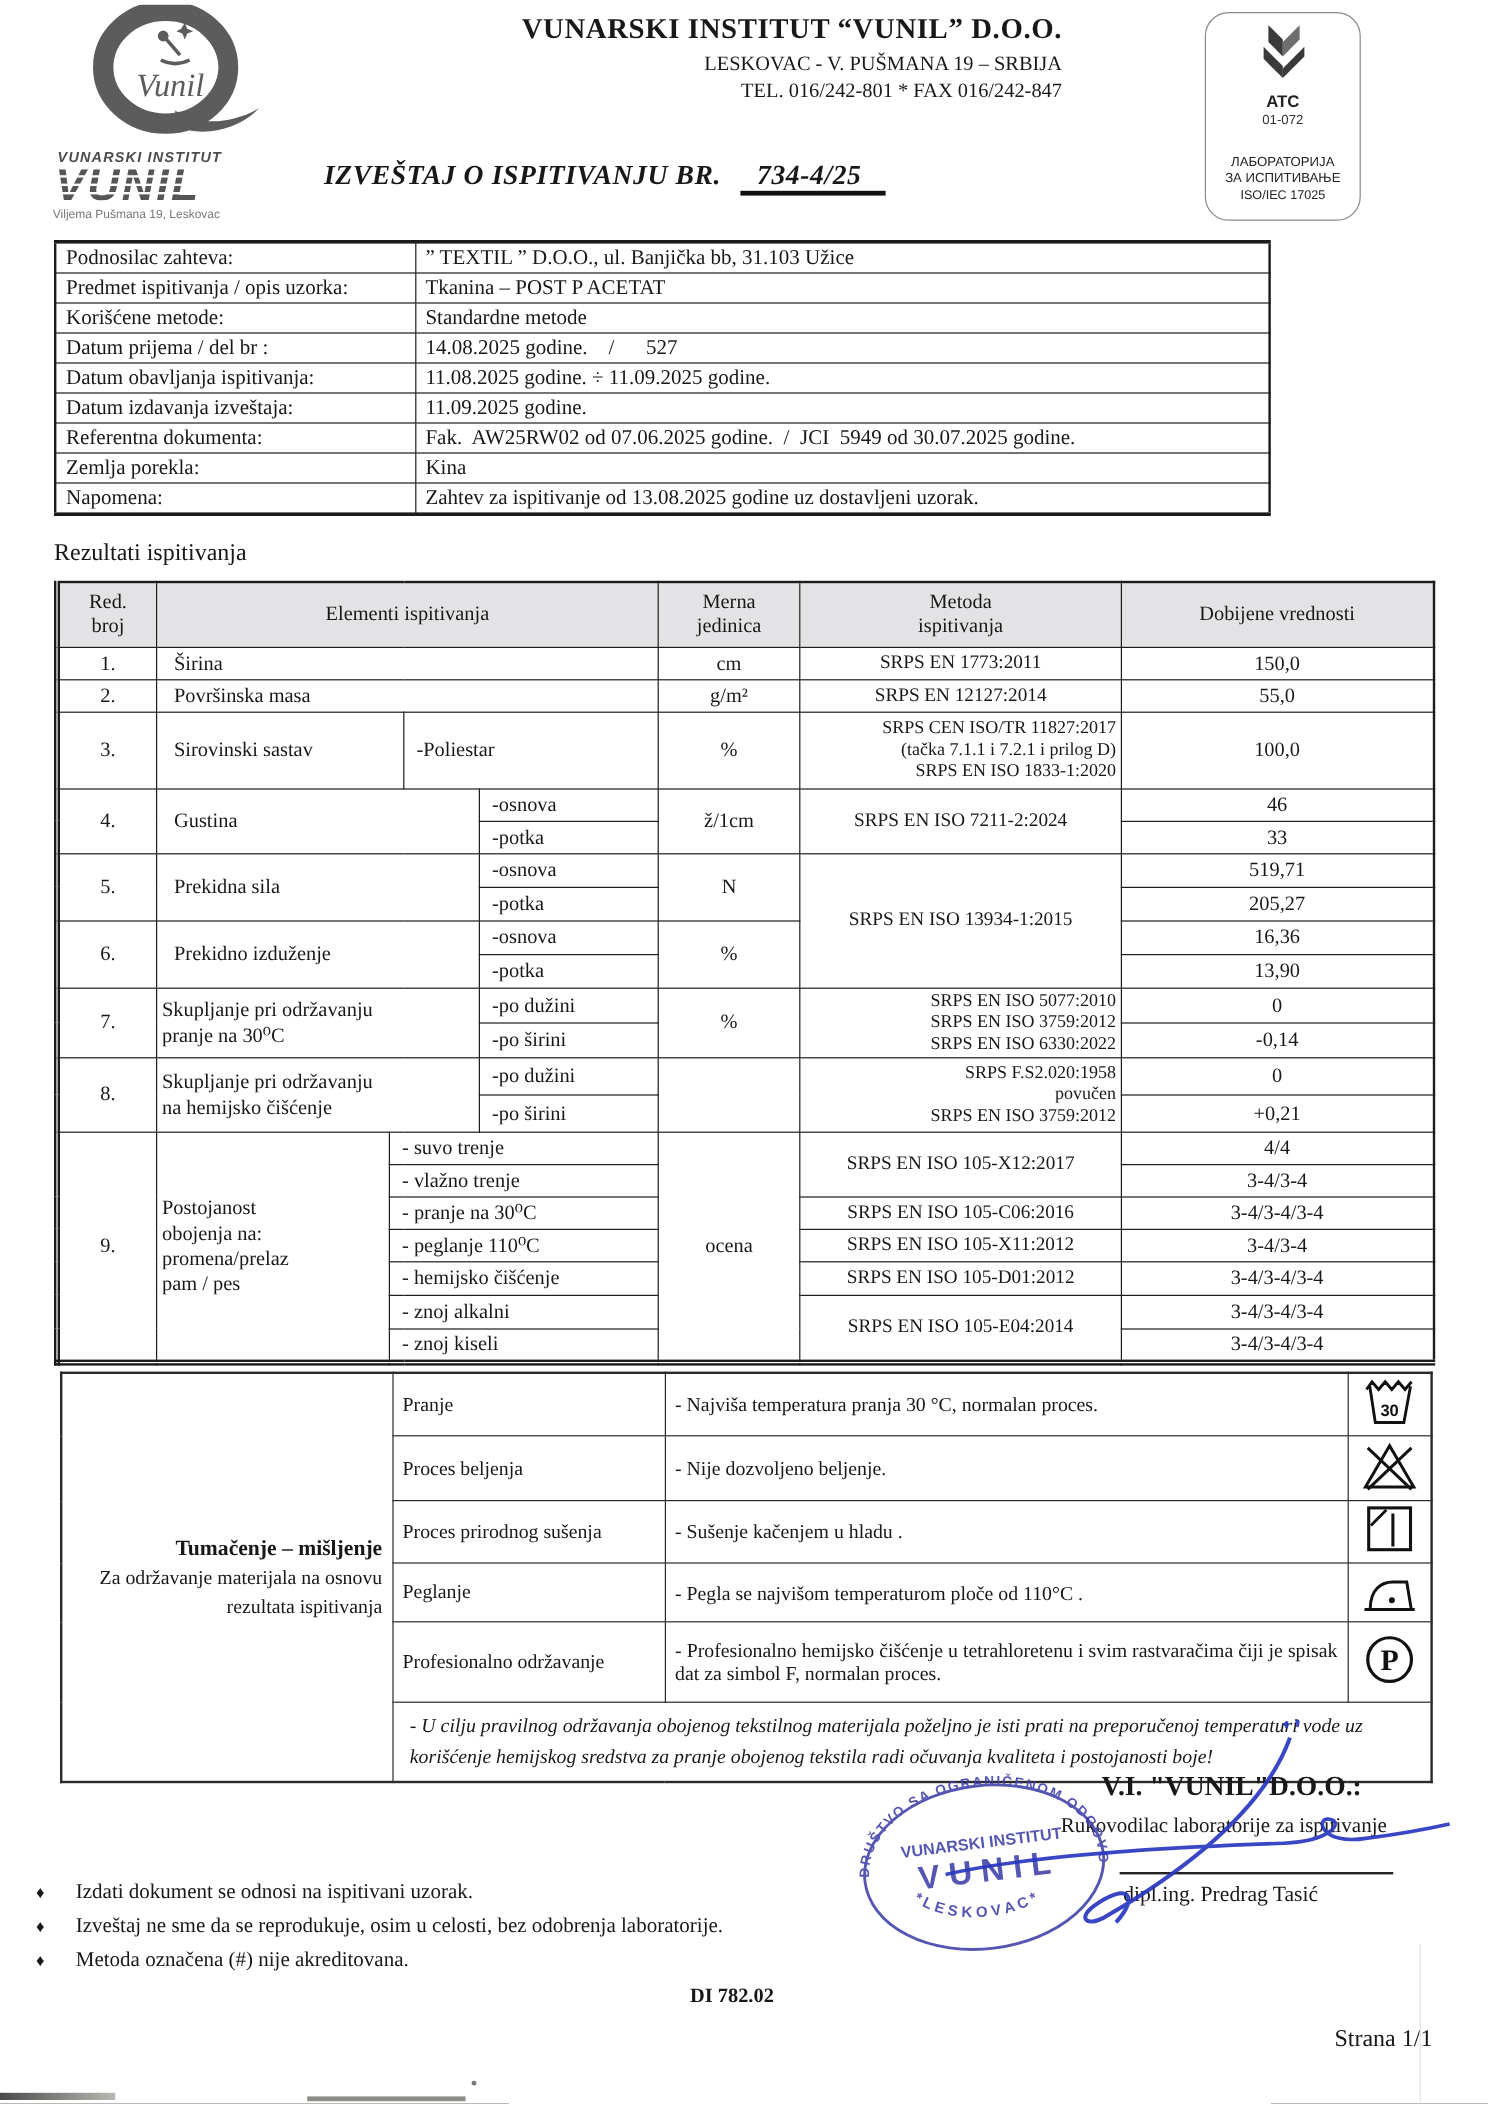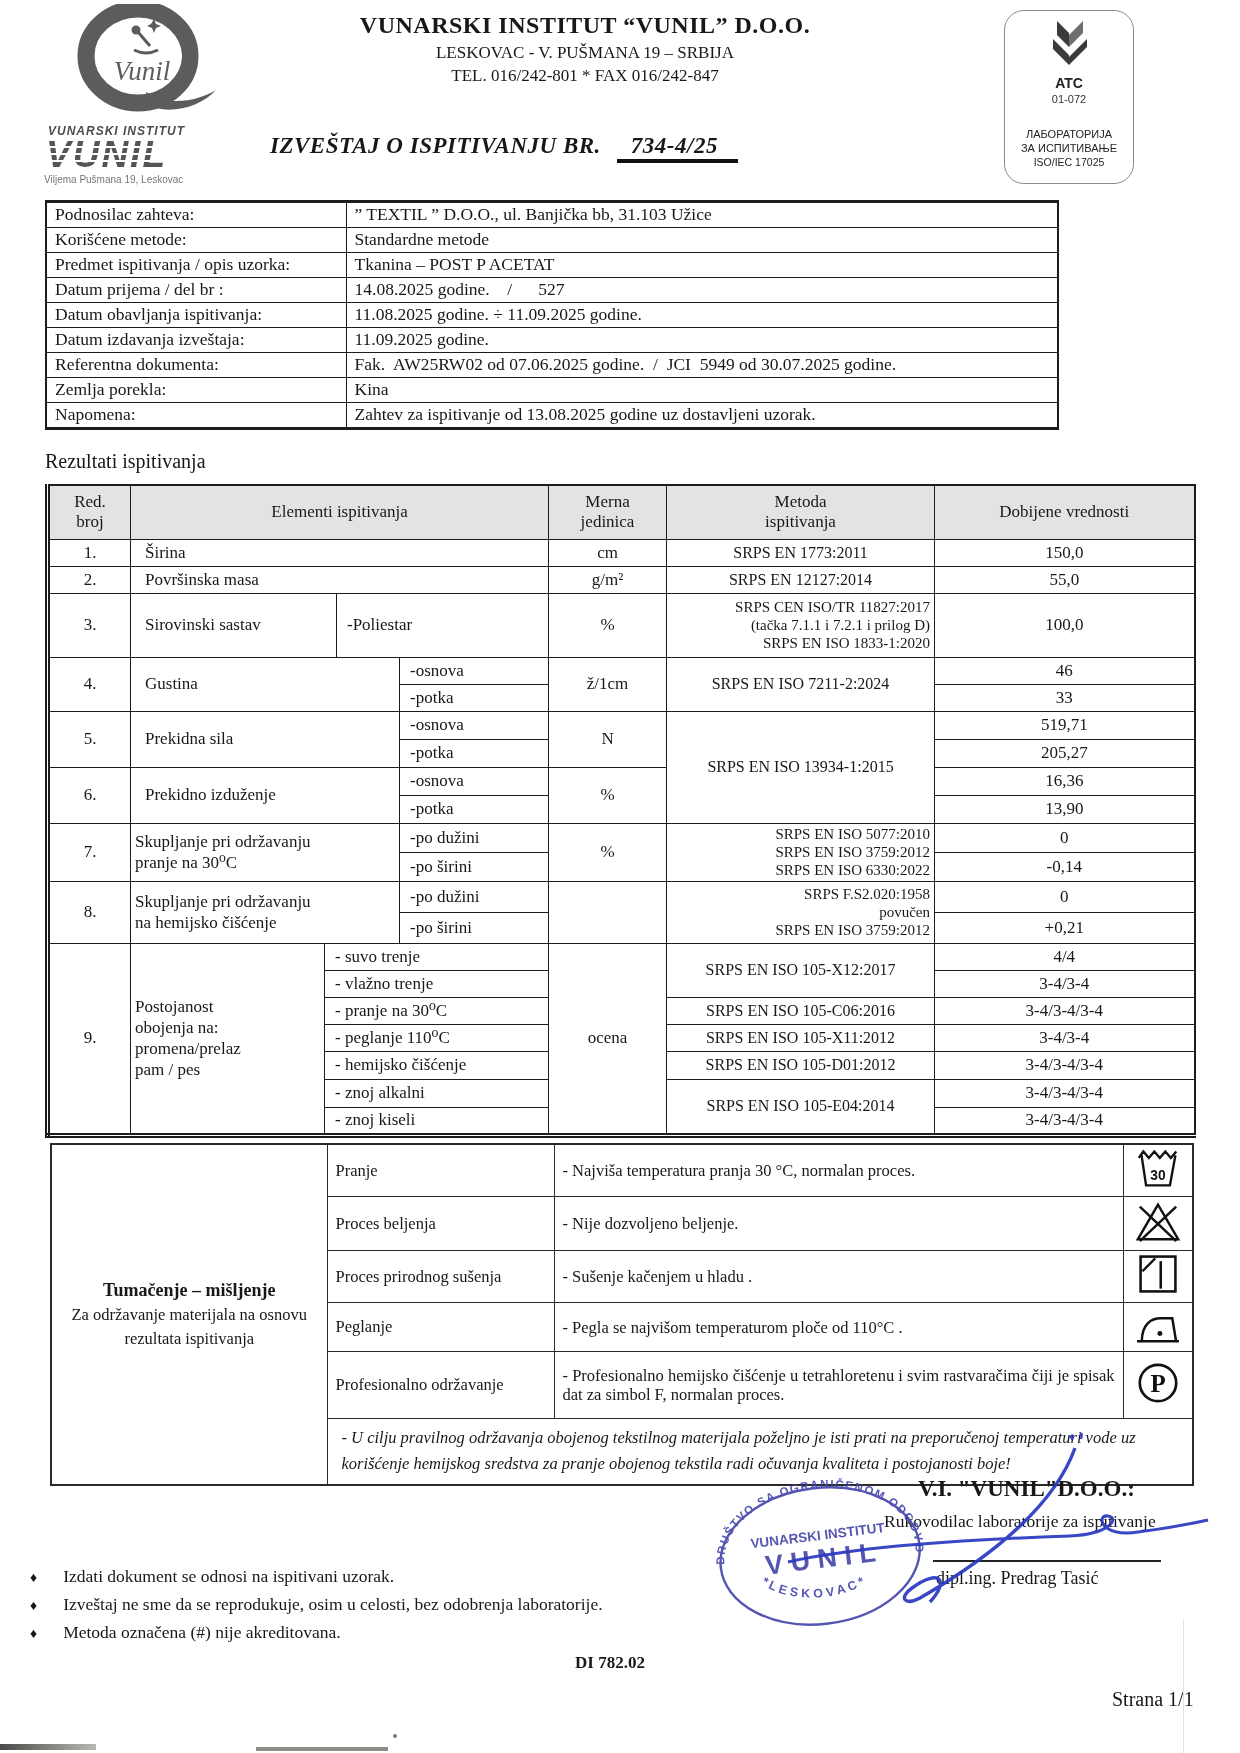--- a/index.html
+++ b/index.html
@@ -1,20 +1,20 @@
 <!DOCTYPE html>
 <html><head>
 <meta charset="utf-8">
 <style>
   html,body{margin:0;padding:0;background:#888;}
   #page{position:relative;width:1240px;height:1753px;background:#fff;margin:0 auto;
         font-family:"Liberation Serif","DejaVu Serif",serif;color:#181818;overflow:hidden;}
   .abs{position:absolute;}
   
-  #org-block{left:285px;top:12px;width:600px;text-align:center;}
+  #org-block{left:285px;top:12px;width:600px;text-align:right;}
   .org-name{font-size:24px;font-weight:bold;letter-spacing:.5px;}
   .org-sub{font-size:19px;font-weight:bold;margin-top:3px;letter-spacing:.5px;}
   .org-addr{font-size:17px;margin-top:4px;}
   .org-tel{font-size:17px;margin-top:3px;}
   #report-line{left:270px;top:133px;width:660px;font-style:italic;font-weight:bold;font-size:23px;letter-spacing:.5px;}
   .report-no{border-bottom:4px solid #111;padding:0 20px 1px 14px;margin-left:16px;}
   
   #logo-block{left:38px;top:4px;width:220px;}
   #q-logo{display:block;margin-left:12px;}
   .logo-line1{font-size:12px;font-weight:bold;font-style:italic;color:#4d4d4d;
@@ -46,21 +46,21 @@
   #results-table td.c,#results-table th{text-align:center;}
   #results-table td.l{text-align:left;padding-left:14px;}
   #results-table td.sub{text-align:left;padding-left:10px;}
   #results-table td.m{font-size:16px;text-align:center;}
   #results-table td.m3{font-size:15px;text-align:right;line-height:18px;}
   .el2{line-height:21px;padding-left:14px;}
   
   #care-table{left:50px;top:1143px;width:1142px;border-collapse:collapse;table-layout:fixed;
               border:2.5px solid #2a2a2a;}
   #care-table td{border:1.4px solid #2a2a2a;font-size:16.5px;padding:14px 8px;vertical-align:middle;}
-  .care-left{text-align:center;line-height:24px;}
+  .care-left{text-align:right;line-height:24px;}
   .care-left b{font-size:18px;}
   .care-desc{font-size:16.5px;line-height:19px;}
   .care-desc.just{text-align:justify;font-size:15.5px;}
   .care-icon-cell{text-align:center;padding:1px!important;}
   .care-note{font-style:italic;font-size:17px;line-height:26px;padding:6px 14px!important;}
   
   #sig-head{left:918px;top:1476px;font-size:23px;font-weight:bold;white-space:nowrap;}
   #sig-role{left:884px;top:1511px;font-size:17.5px;white-space:nowrap;}
   #sig-line{left:933px;top:1560px;width:228px;border-top:2px solid #222;height:0;}
   #sig-name{left:936px;top:1568px;font-size:18px;white-space:nowrap;}
@@ -136,26 +136,26 @@
     <colgroup>
         <col style="width:300px">
         <col style="width:712px">
       </colgroup>
     <tbody>
       <tr>
           <td>Podnosilac zahteva:</td>
           <td>” TEXTIL ” D.O.O., ul. Banjička bb, 31.103 Užice</td>
         </tr>
       <tr>
+          <td>Predmet ispitivanja / opis uzorka:</td>
+          <td>Tkanina – POST P ACETAT</td>
+        </tr>
+      <tr>
           <td>Korišćene metode:</td>
           <td>Standardne metode</td>
-        </tr>
-      <tr>
-          <td>Predmet ispitivanja / opis uzorka:</td>
-          <td>Tkanina – POST P ACETAT</td>
         </tr>
       <tr>
           <td>Datum prijema / del br :</td>
           <td>14.08.2025 godine.&nbsp;&nbsp;&nbsp;&nbsp;/&nbsp;&nbsp;&nbsp;&nbsp;&nbsp;&nbsp;527</td>
         </tr>
       <tr>
           <td>Datum obavljanja ispitivanja:</td>
           <td>11.08.2025 godine. ÷ 11.09.2025 godine.</td>
         </tr>
       <tr>

